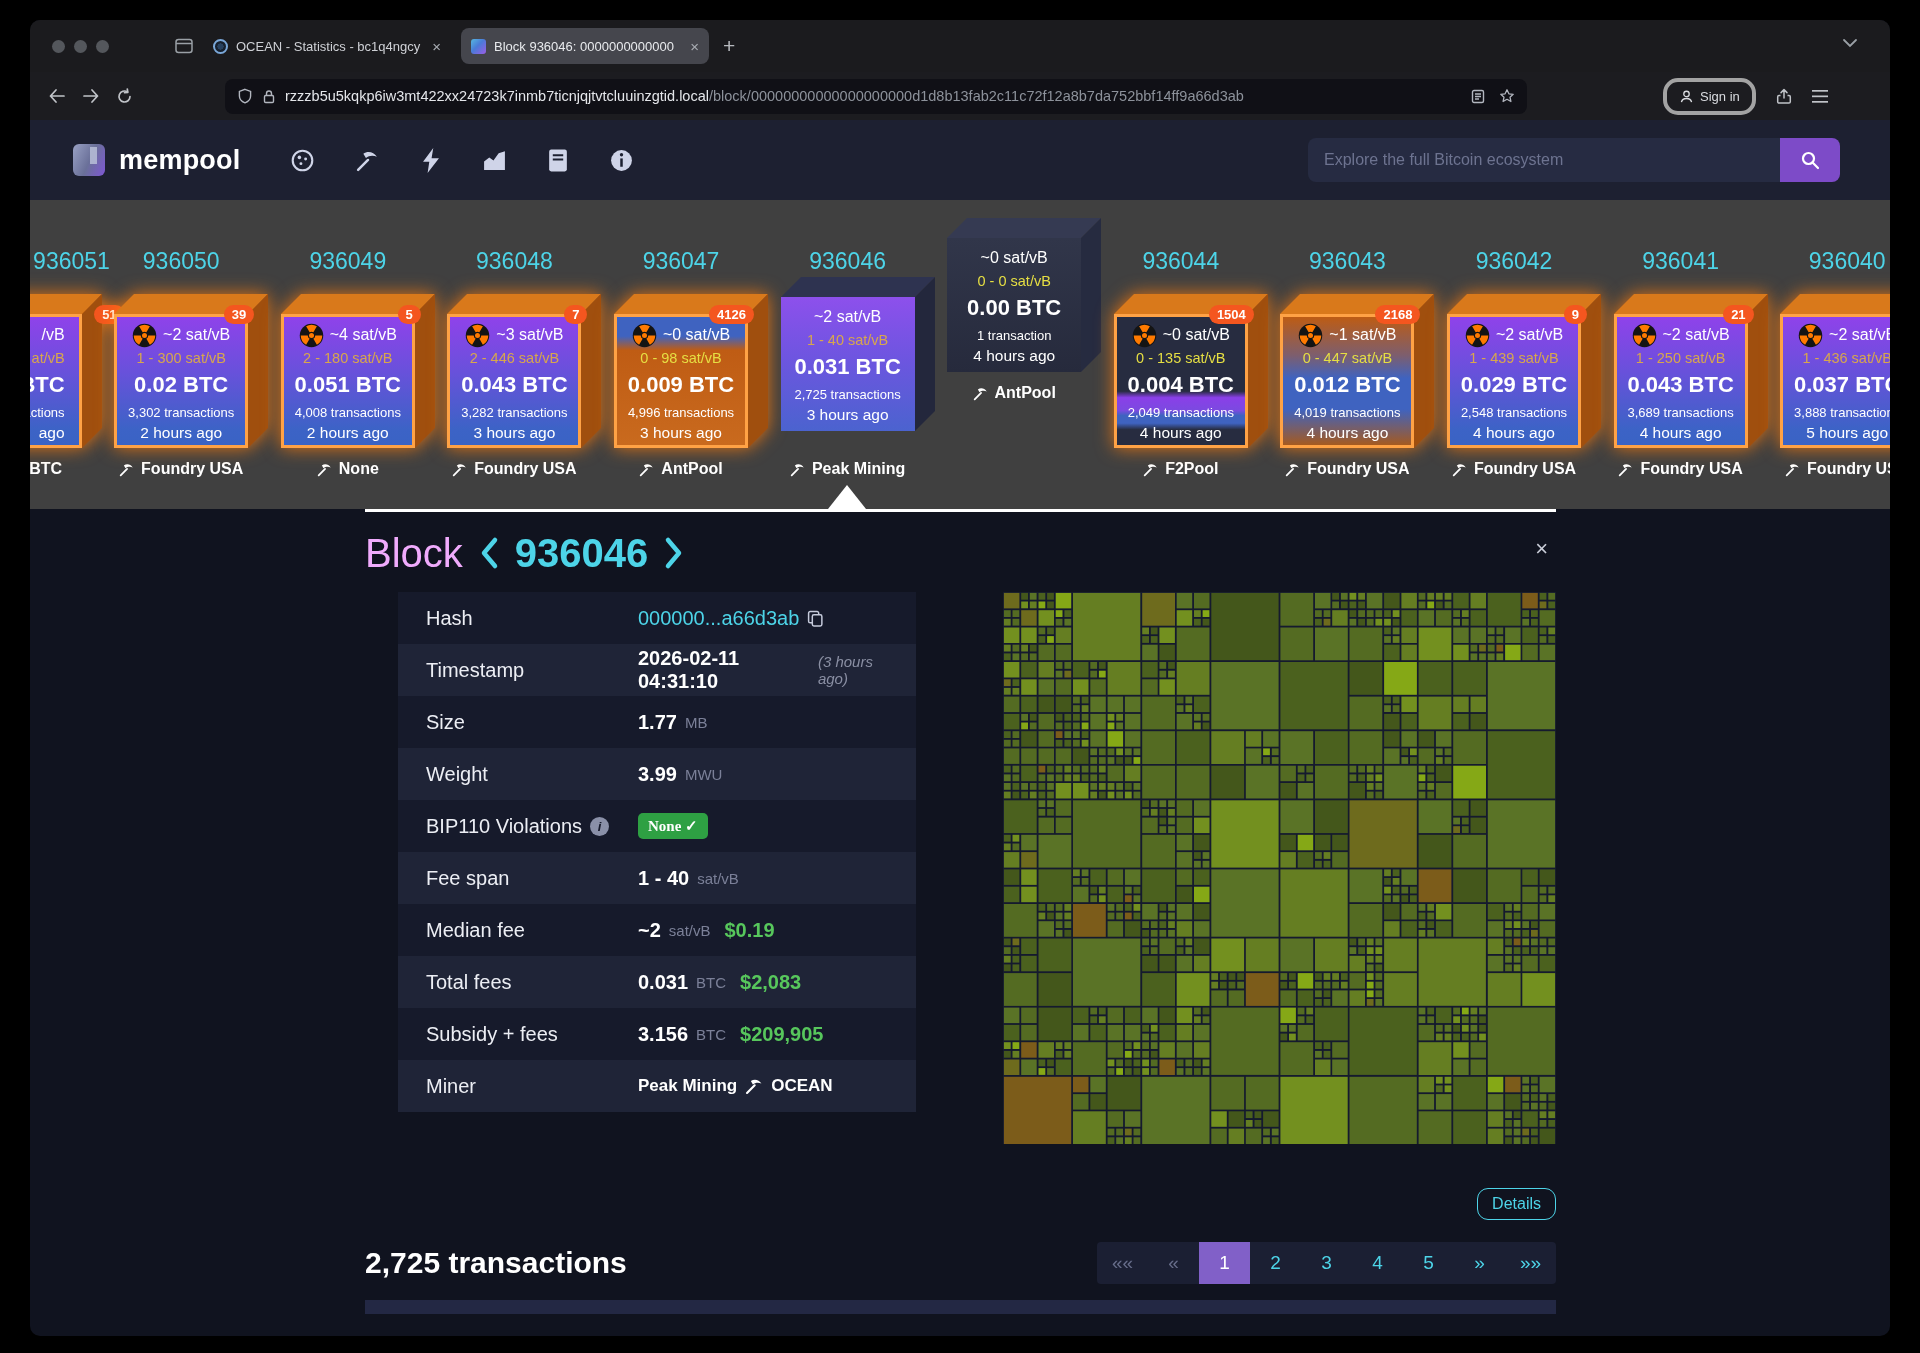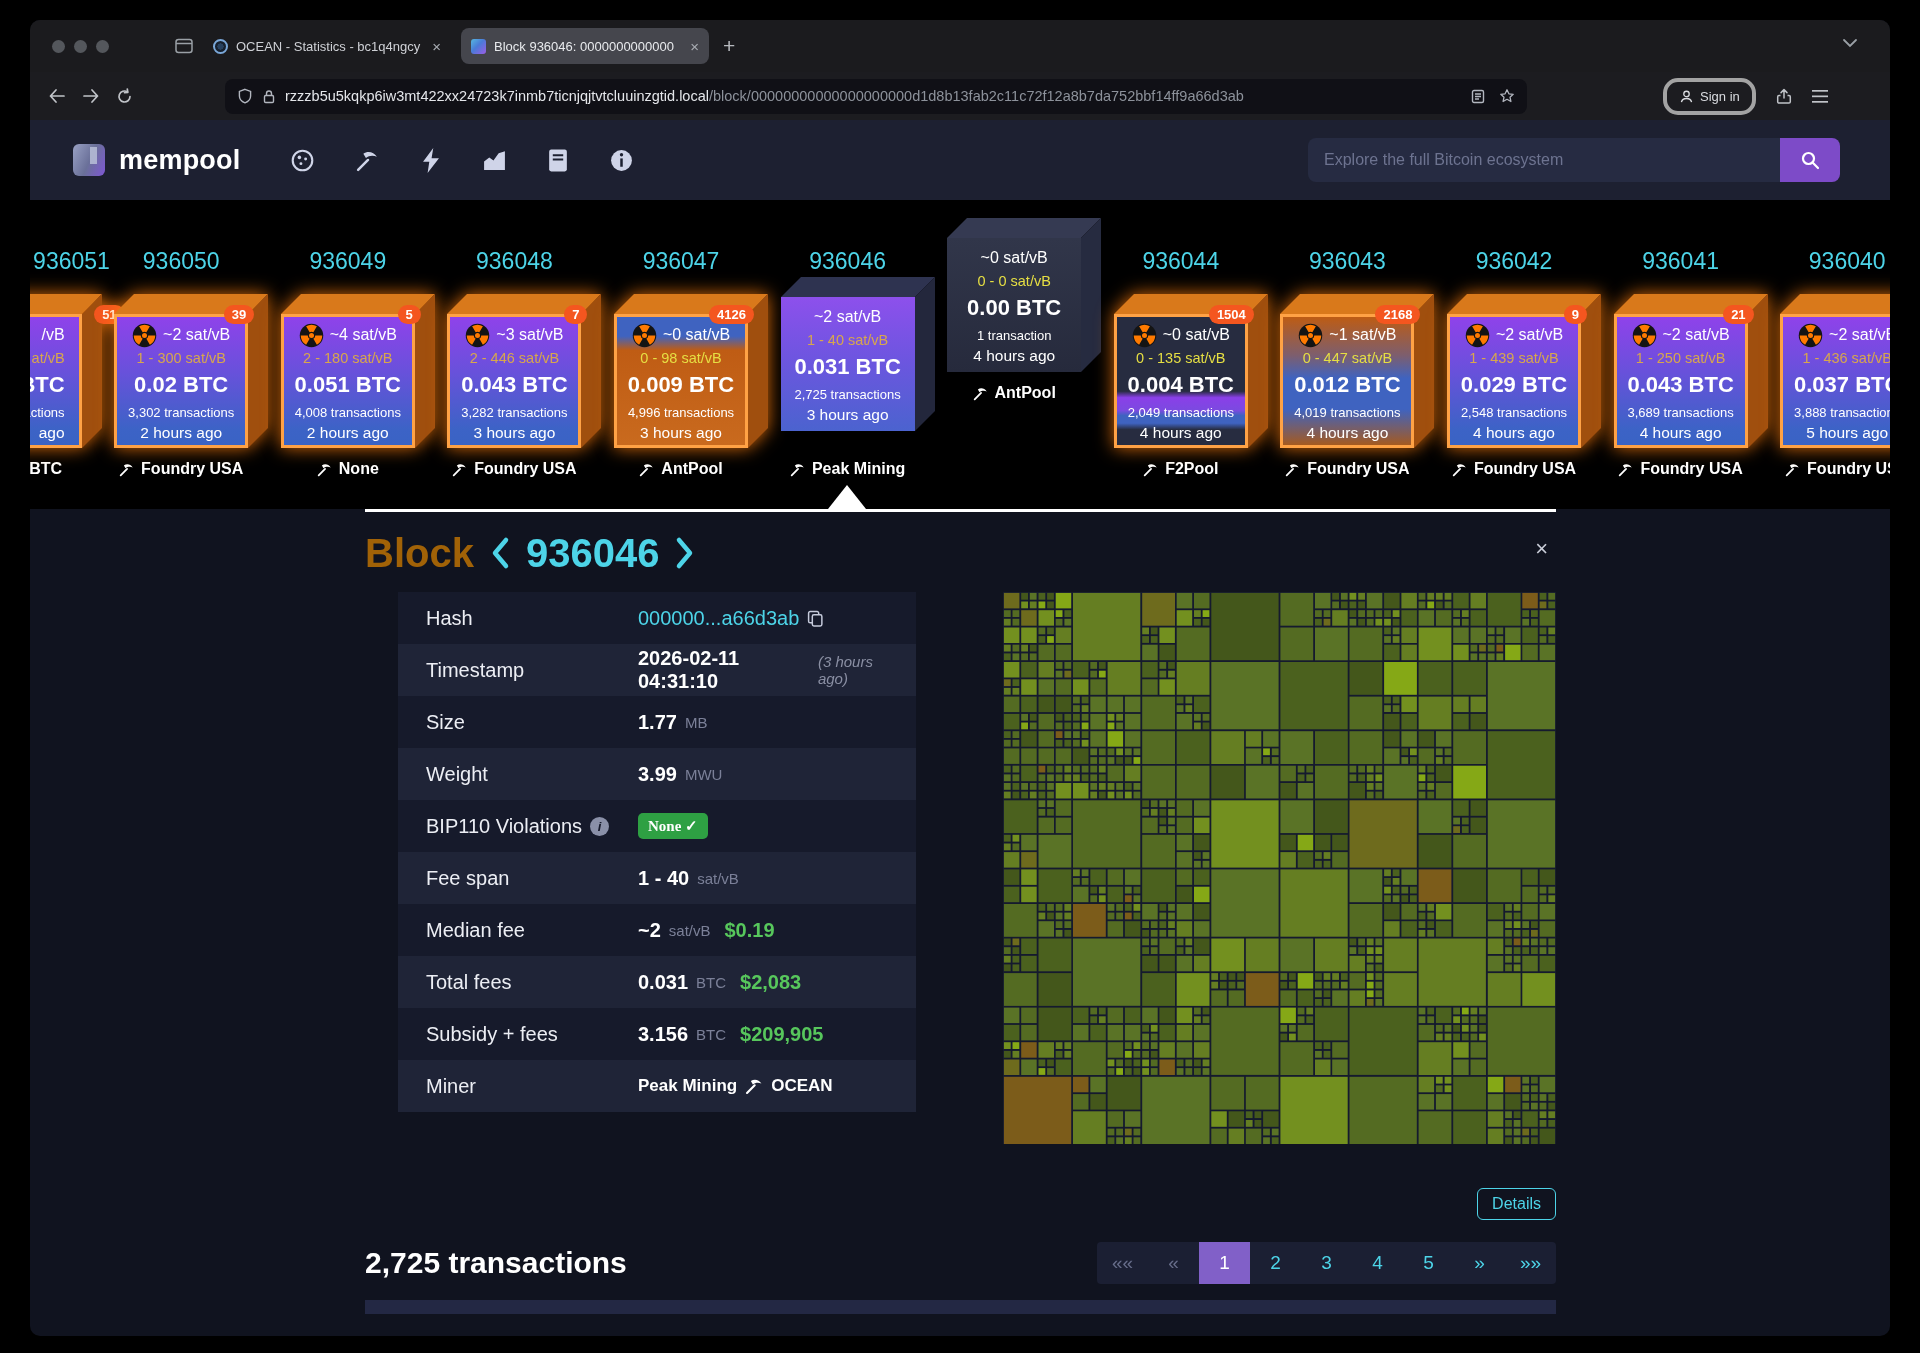--- a/index.html
+++ b/index.html
@@ -42,21 +42,21 @@
   .brand{color:#fff;font-size:27px;font-weight:700;margin-left:14px;letter-spacing:.2px;}
   .navicons{display:flex;align-items:center;gap:40px;margin-left:50px;}
   .navicons svg{display:block;}
   .searchwrap{margin-left:auto;margin-right:50px;display:flex;}
   .searchwrap input{width:440px;height:44px;background:#262b42;border:none;outline:none;border-radius:8px 0 0 8px;
     color:#d7dbeb;font-size:16px;padding:0 16px;font-family:"Liberation Sans",sans-serif;}
   .searchwrap input::placeholder{color:#6d7390;}
   .searchbtn{width:60px;height:44px;border-radius:0 8px 8px 0;background:#7d4bc8;border:none;
     display:flex;align-items:center;justify-content:center;}
   
-  .strip{position:relative;height:309px;background:#000000;overflow:hidden;}
+  .strip{position:relative;height:309px;background:#404040;overflow:hidden;}
   .block-col{position:absolute;top:0;width:167px;text-align:center;}
   .block-height{padding-top:46px;height:30px;line-height:30px;font-size:23px;color:#4dd4e8;}
   .cube{position:relative;width:134px;height:134px;margin:38px auto 0;}
   .cube.selected{margin-top:21px;}
   .face-top{position:absolute;left:0;top:-20px;width:134px;height:20px;background:#2b3046;
     transform:skewX(-45deg);transform-origin:bottom left;}
   .face-side{position:absolute;right:-20px;top:0;width:20px;height:134px;background:#20253a;
     transform:skewY(-45deg);transform-origin:top left;}
   .face-front{position:absolute;inset:0;box-sizing:border-box;padding-top:8px;color:#fff;}
   .cube.audit{filter:drop-shadow(0 0 9px rgba(255,125,10,.85));}
@@ -91,41 +91,41 @@
   .clipped .miner{justify-content:flex-end;padding-right:36px;}
   .clipped .badge{right:-46px;}
   
   .divider-wrap{position:relative;height:3px;}
   .divider{position:absolute;left:335px;width:1191px;height:3px;background:#fff;}
   .sel-triangle{position:absolute;left:798px;top:-24px;width:0;height:0;
     border-left:19px solid transparent;border-right:19px solid transparent;border-bottom:24px solid #fff;}
   
   .content{margin-left:335px;width:1191px;position:relative;padding-top:16px;}
   .block-head{display:flex;align-items:center;gap:16px;height:50px;}
-  .block-head .bt{color:#a16207;font-size:40px;font-weight:700;}
+  .block-head .bt{color:#f0abfc;font-size:40px;font-weight:400;}
   .block-head .bn{color:#4dd4e8;font-size:40px;font-weight:700;}
   .close-x{position:absolute;right:8px;top:24px;color:#c9cdd8;font-size:22px;}
   .detail-grid{display:flex;margin-top:14px;padding-left:33px;justify-content:space-between;}
   .dtable{width:518px;}
   .trow{height:52px;display:flex;align-items:center;padding:0 16px 0 28px;box-sizing:border-box;}
   .trow.dark{background:#161a2b;}
   .trow.light{background:#1f2437;}
   .tlabel{width:212px;color:#eceef4;font-size:20px;flex:none;display:flex;align-items:center;gap:8px;}
   .tvalue{color:#fff;font-size:20px;font-weight:600;display:flex;align-items:center;gap:8px;}
   .unit{color:#7b8098;font-size:15px;font-weight:400;}
   .usd{color:#57c75c;font-weight:600;margin-left:6px;}
   .hash-link{color:#4dd4e8;font-weight:400;}
   .ts-ago{color:#8a8fa3;font-size:15px;font-style:italic;font-weight:400;}
   .none-badge{background:#2ea043;color:#fff;font-size:15px;font-weight:700;border-radius:5px;padding:4px 10px;font-family:Liberation Serif, serif;}
   .info-i{width:19px;height:19px;border-radius:50%;background:#8a90a8;color:#161a2b;font-size:13px;
     font-weight:700;display:inline-flex;align-items:center;justify-content:center;font-style:italic;}
   .miner-val{font-size:17px;font-weight:700;display:flex;align-items:center;gap:8px;}
   .treemap{width:553px;height:552px;background:#151a2e;}
   .btnrow{display:flex;justify-content:flex-end;margin-top:44px;}
-  .details-btn{border:1.5px solid #4dd4e8;color:#4dd4e8;background:transparent;border-radius:6px;
+  .details-btn{border:1.5px solid #4dd4e8;color:#4dd4e8;background:transparent;border-radius:11px;
     font-size:16px;padding:6px 14px;font-family:"Liberation Sans",sans-serif;}
   .tx-row{display:flex;align-items:center;justify-content:space-between;margin-top:22px;}
   .tx-heading{color:#fff;font-size:30px;font-weight:700;}
   .pagination{display:flex;background:#1b1f33;border-radius:4px;overflow:hidden;}
   .pg{min-width:27px;padding:10px 12px;text-align:center;font-size:19px;color:#4dd4e8;}
   .pg.disabled{color:#676d8a;}
   .pg.active{background:#8160c8;color:#fff;}
   .tx-sliver{margin-top:16px;height:14px;background:#232844;}
   svg{display:block;}
 </style>

